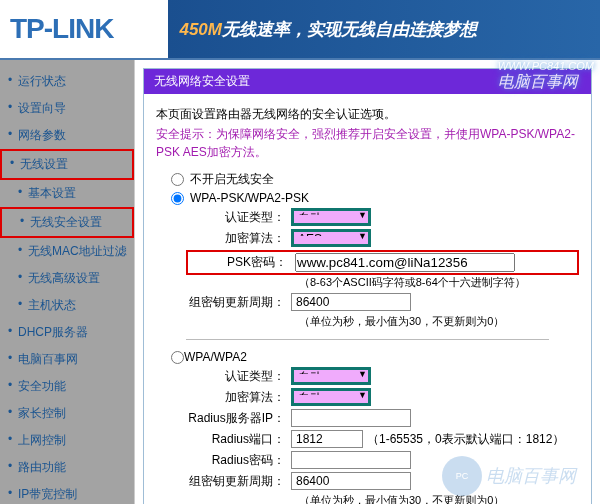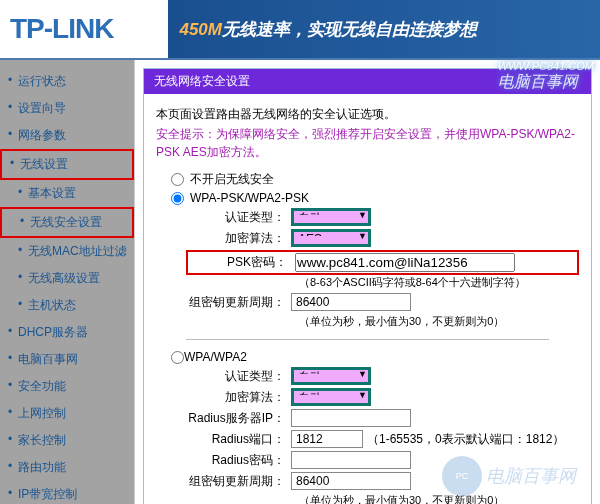--- a/index.html
+++ b/index.html
@@ -62,22 +62,22 @@
       <li class="parent">网络参数</li>
       <li class="parent hl-red">无线设置</li>
       <li class="child">基本设置</li>
       <li class="child hl-red">无线安全设置</li>
       <li class="child">无线MAC地址过滤</li>
       <li class="child">无线高级设置</li>
       <li class="child">主机状态</li>
       <li class="parent">DHCP服务器</li>
       <li class="parent">电脑百事网</li>
       <li class="parent">安全功能</li>
+      <li class="parent">家长控制</li>
       <li class="parent">上网控制</li>
-      <li class="parent">家长控制</li>
       <li class="parent">路由功能</li>
       <li class="parent">IP带宽控制</li>
     </ul>
 
   <div class="content">
     <div class="panel">
       <div class="panel-title">无线网络安全设置</div>
       <div class="panel-body">
         <div class="intro">本页面设置路由器无线网络的安全认证选项。</div>
         <div class="warning">安全提示：为保障网络安全，强烈推荐开启安全设置，并使用WPA-PSK/WPA2-PSK AES加密方法。</div>

